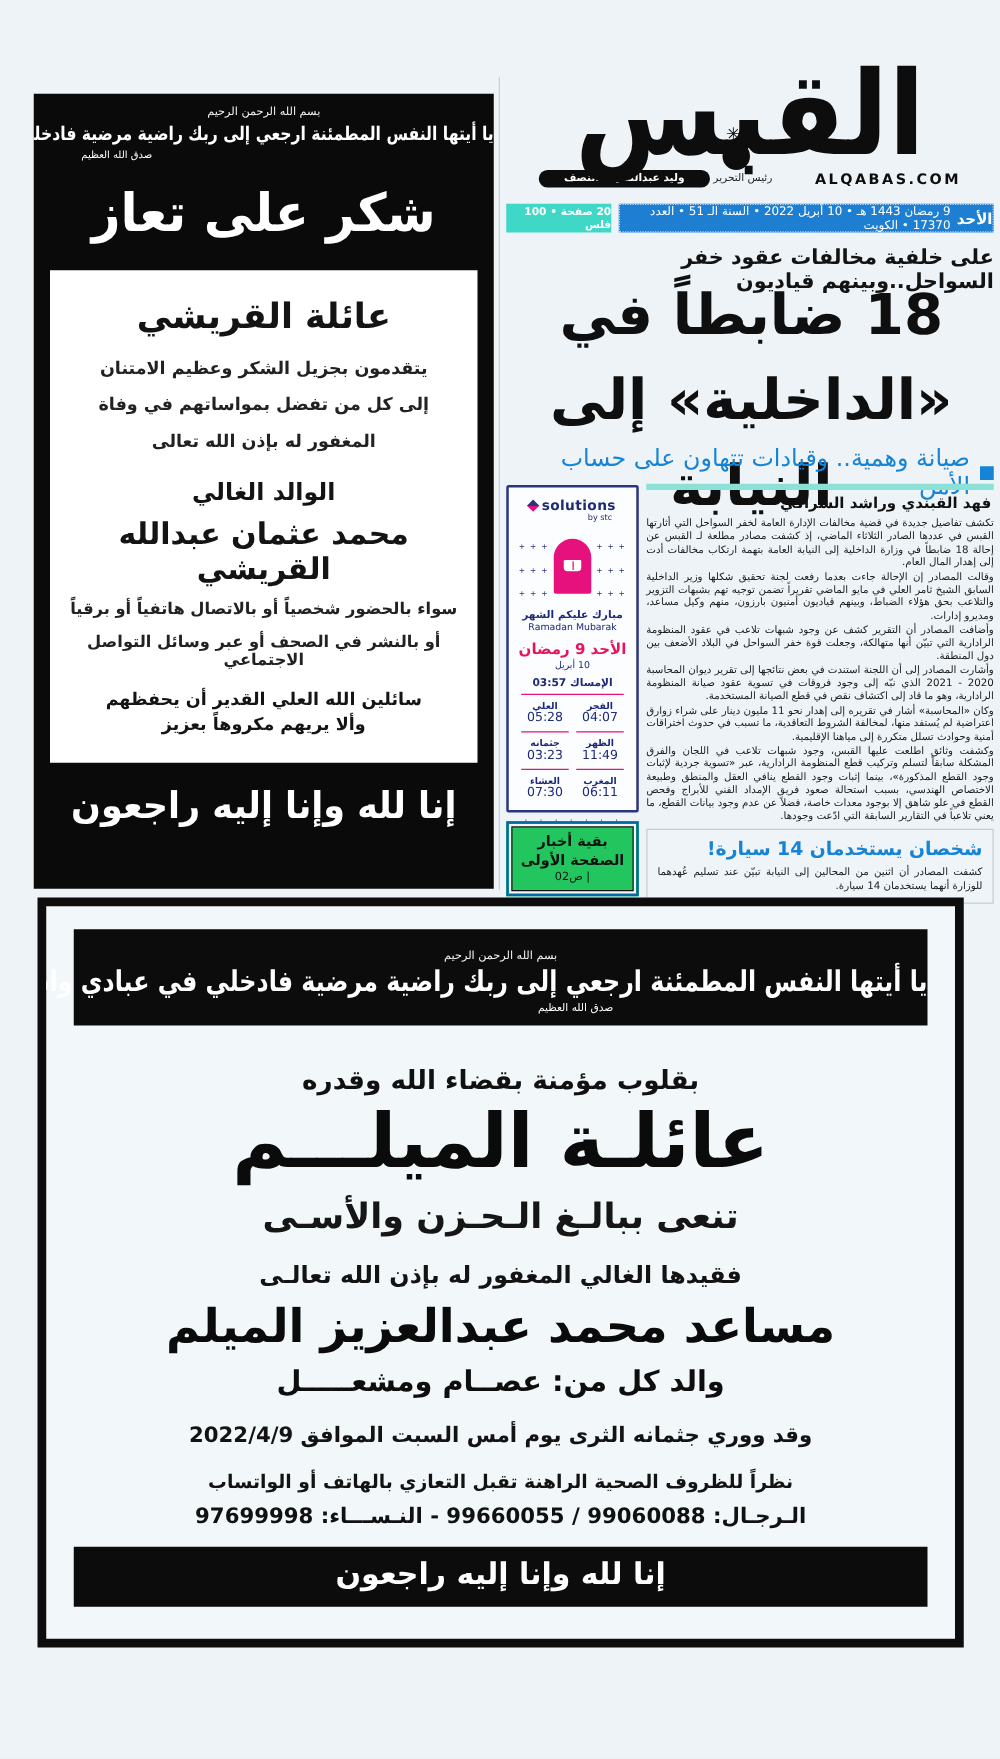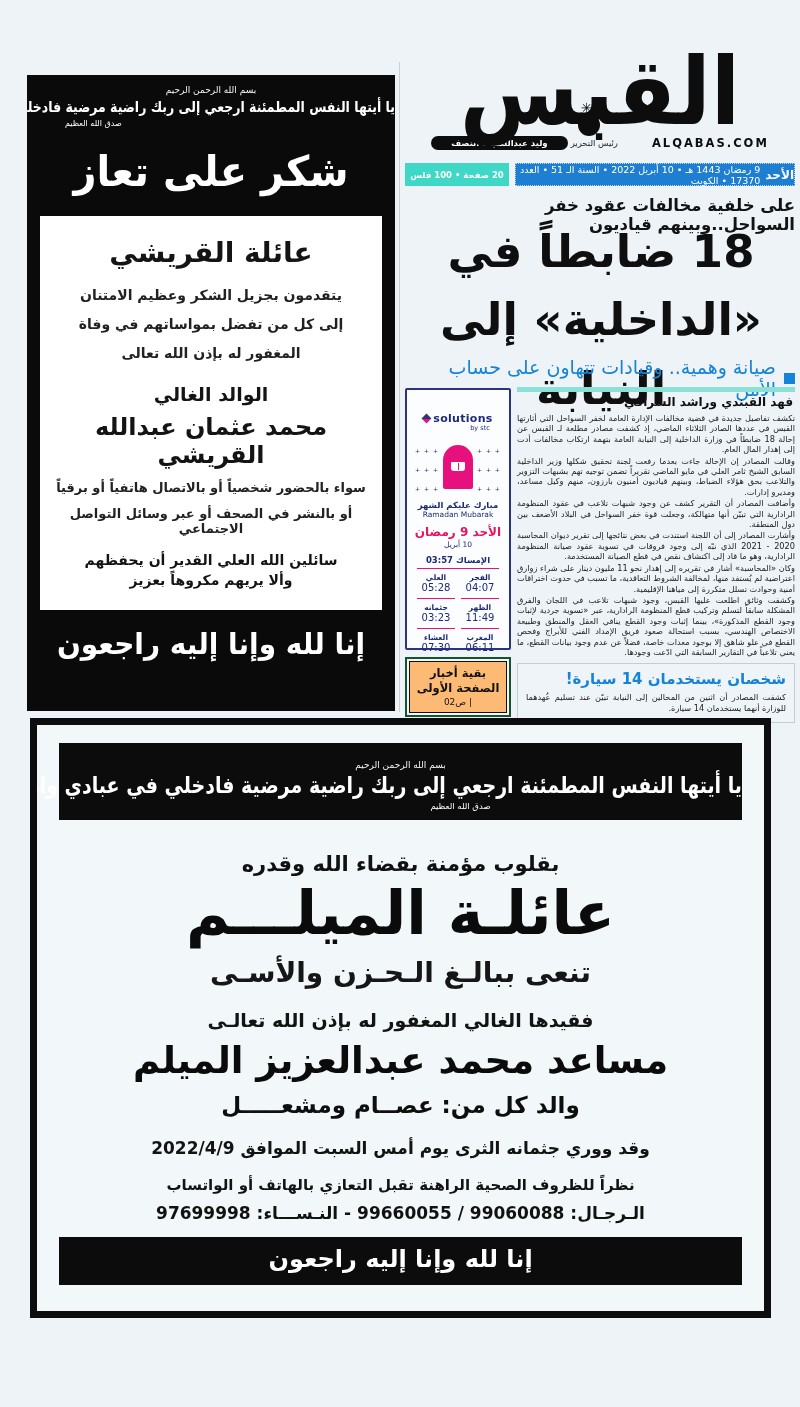--- a/index.html
+++ b/index.html
@@ -18,40 +18,40 @@
   .logo-spark::before { content:"✳"; position:absolute; left:3px; top:-14px; color:#0d0d0d; font-size:14px; }
   .masthead-sub { display:flex; direction:ltr; justify-content:center; align-items:center; gap:34px; margin-top:2px; }
   .editor-line { font-size:8.5px; color:#222; display:flex; direction:rtl; align-items:center; gap:3px; }
   .editor-name { background:#0d0d0d; color:#fff; font-weight:700; padding:2px 20px; border-radius:8px; font-size:8.5px; }
   .site-url { font-size:11.5px; font-weight:800; letter-spacing:2px; color:#0d0d0d; direction:ltr; }
 
   
   .datebar { position:absolute; left:405px; top:163px; width:390px; height:23px; display:flex; gap:6px; }
   .datebar-main { flex:1; background:#1e7fd2; color:#fff; display:flex; align-items:center; justify-content:center; gap:5px; font-size:9.5px; border:1px dotted #bcd9f2; }
   .datebar-day { font-weight:800; font-size:12px; }
-  .datebar-pages { width:104px; background:#3fd8c6; color:#fff; display:flex; align-items:center; justify-content:center; font-size:8.5px; font-weight:700; }
+  .datebar-pages { width:84px; background:#3fd8c6; color:#fff; display:flex; align-items:center; justify-content:center; font-size:8.5px; font-weight:700; }
 
   
   .kicker { position:absolute; left:405px; top:196px; width:390px; text-align:right; font-size:16.5px; font-weight:800; color:#131313; }
   .headline { position:absolute; left:405px; top:218px; width:392px; text-align:center; font-size:45px; font-weight:900; color:#0f0f0f; line-height:1.52; letter-spacing:-1px; }
   .subhead { position:absolute; left:405px; top:356px; width:390px; display:flex; align-items:center; gap:8px; color:#1583d6; }
   .subhead-sq { width:11px; height:11px; background:#1583d6; flex:0 0 auto; }
   .subhead-text { font-size:19px; font-weight:500; }
 
   
   .article { position:absolute; left:517px; top:387px; width:278px; }
   .byline-bar { height:5px; background:#8ce1d6; margin-bottom:2px; }
   .byline { font-size:12px; font-weight:800; color:#111; padding:1px 2px 4px; }
   .article p { font-size:8.2px; line-height:10.4px; text-align:justify; color:#1c1c1c; margin-bottom:1px; }
   .mini-box { margin-top:6px; background:#eef4f7; border:1px solid #c3ced4; padding:6px 8px 8px; }
   .mini-box-title { color:#1583d6; font-size:15px; font-weight:800; margin-bottom:4px; }
   .mini-box-body { font-size:8.2px; line-height:11px; color:#1c1c1c; text-align:justify; }
 
   
-  .prayer-card { position:absolute; left:405px; top:388px; width:106px; height:262px; background:#fbfdff; border:2px solid #2a3480; border-radius:2px; text-align:center; color:#1d2a78; padding:22px 4px 2px; }
+  .prayer-card { position:absolute; left:405px; top:388px; width:106px; height:262px; background:#fbfdff; border:2px solid #2a3480; border-radius:2px; text-align:center; color:#1d2a78; padding:8px 4px 2px; }
   .stc-row { display:flex; direction:ltr; align-items:center; justify-content:center; gap:3px; }
   .stc-diamond { width:7px; height:7px; transform:rotate(45deg); background:linear-gradient(135deg,#2a3480 50%,#e6117c 50%); }
   .stc-name { font-size:11px; font-weight:800; color:#1d2a78; letter-spacing:0.3px; }
   .stc-sub { font-size:6.5px; color:#1d2a78; margin:-1px 0 0 44px; direction:ltr; }
   .mihrab-row { display:flex; align-items:center; justify-content:center; gap:4px; margin-top:6px; }
   .plus-block::before { content:"+ + +\A+ + +\A+ + +"; white-space:pre; font-size:6px; line-height:1.7; color:#2a3480; letter-spacing:1px; }
   .mihrab { width:30px; height:44px; background:#e6117c; border-radius:15px 15px 2px 2px; display:flex; align-items:center; justify-content:center; }
   .quran { position:relative; width:14px; height:9px; background:#fff; border-radius:1px 1px 3px 3px; }
   .quran::after { content:""; position:absolute; left:6.5px; top:1px; width:1px; height:7px; background:#e6117c; }
   .pc-greet-ar { font-size:8.5px; font-weight:700; margin-top:5px; }
@@ -60,21 +60,21 @@
   .pc-date { font-size:7.5px; margin-top:1px; }
   .pc-imsak { font-size:8.5px; font-weight:700; margin-top:6px; padding-bottom:3px; border-bottom:1px solid #e6117c; margin-left:6px; margin-right:6px; }
   .pt-grid { display:grid; grid-template-columns:1fr 1fr; column-gap:6px; padding:0 6px; }
   .pt-cell { padding:4px 0 5px; }
   .pt-cell.rule { border-bottom:1px solid #e6117c; }
   .pt-label { font-size:7.5px; font-weight:700; }
   .pt-time { font-size:10px; direction:ltr; }
   .plus-row::before { content:"+ + + + + + +"; font-size:7px; color:#2a3480; letter-spacing:2px; }
 
   
-  .more-news { position:absolute; left:405px; top:657px; width:106px; height:60px; background:#fdba74; border:2px solid #14532d; box-shadow:inset 0 0 0 2px #f2f6f8, inset 0 0 0 3px #111; text-align:center; padding-top:7px; }
+  .more-news { position:absolute; left:405px; top:657px; width:106px; height:60px; background:#22c55e; border:2px solid #0369a1; box-shadow:inset 0 0 0 2px #f2f6f8, inset 0 0 0 3px #111; text-align:center; padding-top:7px; }
   .more-news .l1 { font-size:11.5px; font-weight:800; color:#111; line-height:1.3; }
   .more-news .l3 { font-size:9px; color:#111; margin-top:1px; }
 
   
   .thanks-card { position:absolute; left:27px; top:75px; width:368px; height:636px; background:#0a0a0a; color:#fff; text-align:center; overflow:hidden; }
   .banner-bismillah { font-size:9px; margin-top:10px; opacity:.95; }
   .banner-verse { font-size:12.5px; font-weight:800; white-space:nowrap; letter-spacing:-0.5px; margin-top:4px; transform:scaleY(1.2); }
   .banner-sadaqa { font-size:8px; text-align:left; margin:5px 0 0 38px; }
   .shukr { font-size:40px; font-weight:800; margin-top:20px; transform:scaleY(1.05); }
   .thanks-white { background:#fff; color:#141414; margin:22px 13px 0; padding:20px 8px 22px; }

